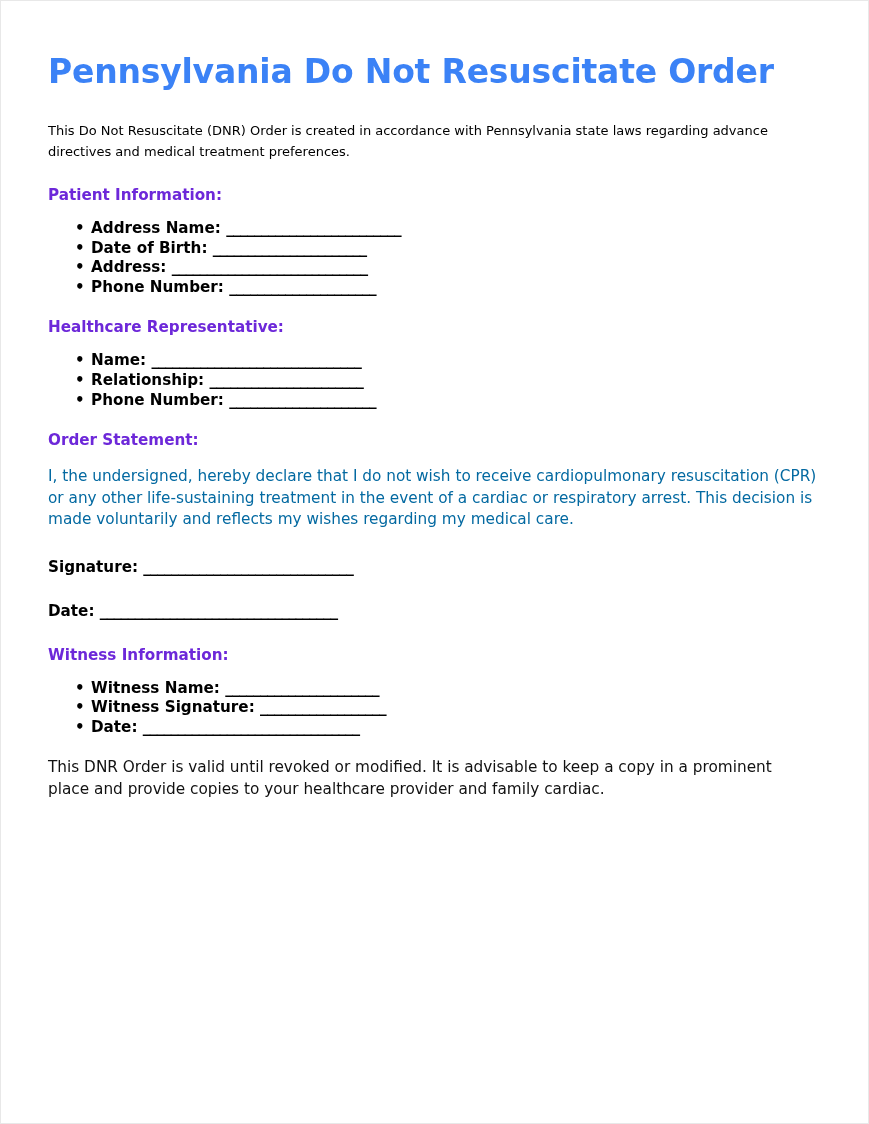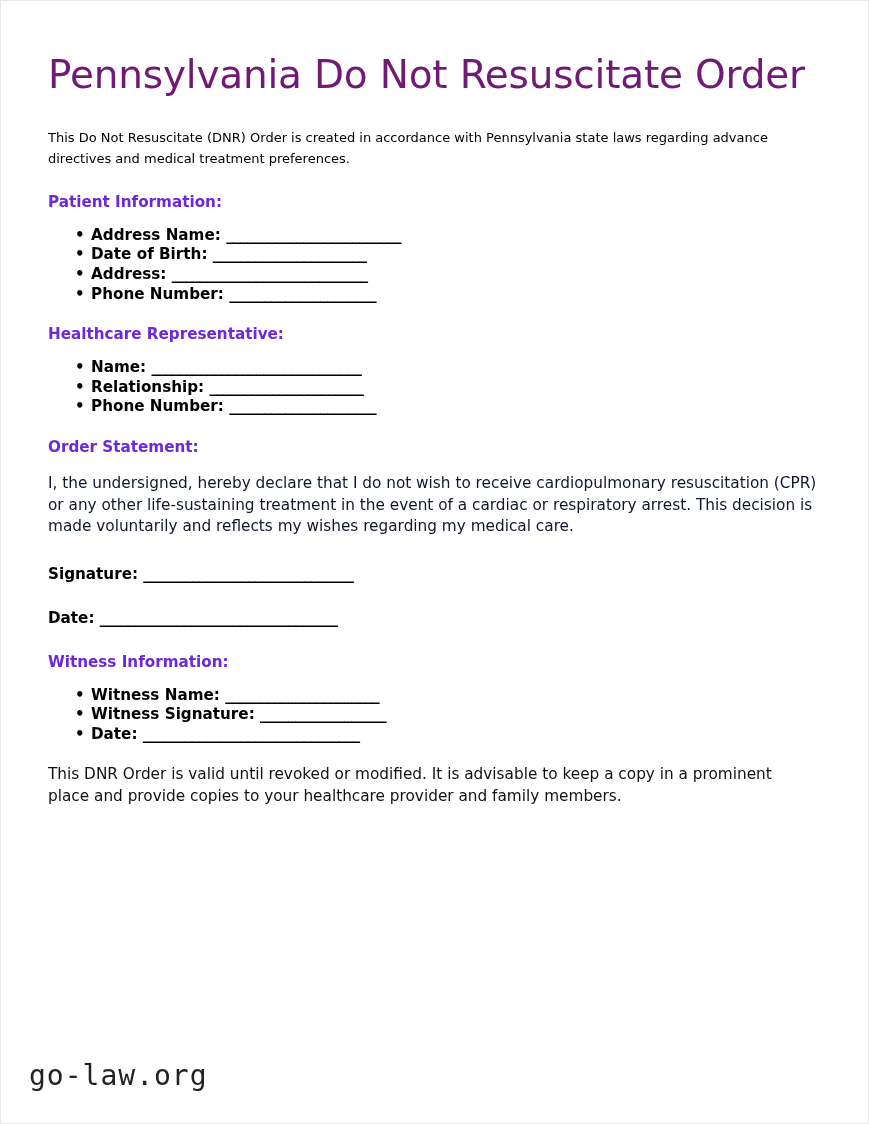--- a/index.html
+++ b/index.html
@@ -19,26 +19,26 @@
     color: #000000;
   }
   .content {
     position: absolute;
     left: 47px;
     top: 52px;
     width: 776px;
   }
   .doc-title {
     font-family: "DejaVu Sans", sans-serif;
-    font-size: 39px;
-    font-weight: normal;
+    font-size: 33px;
+    font-weight: bold;
     line-height: 1.15;
     letter-spacing: -0.2px;
     margin: 0 0 29px 0;
-    color: #701a75;
+    color: #3b82f6;
   }
   .body-para {
     font-size: 13px;
     line-height: 21.5px;
     margin: 0 0 22px 0;
     color: #000000;
     max-width: 778px;
   }
   .section-head {
     font-size: 15.2px;
@@ -79,21 +79,21 @@
     line-height: 20px;
     margin: 0 0 17px 0;
     white-space: nowrap;
     color: #000000;
   }
   .gap-top { margin-top: 24px; }
   .order-para {
     font-size: 15.3px;
     line-height: 21.5px;
     margin: 16px 0 26px 0;
-    color: #0f172a;
+    color: #0369a1;
     max-width: 772px;
   }
   .closing-para {
     font-size: 15.3px;
     line-height: 21.5px;
     margin: 20px 0 0 0;
     color: #111111;
     max-width: 740px;
   }
   .watermark {
@@ -186,19 +186,18 @@
         <span>Witness Signature:</span>
         <span class="fill">__________________</span>
       </li>
       <li>
         <span class="bullet">•</span>
         <span>Date:</span>
         <span class="fill">_______________________________</span>
       </li>
     </ul>
 
-    <p class="closing-para">This DNR Order is valid until revoked or modified. It is advisable to keep a copy in a prominent place and provide copies to your healthcare provider and family members.</p>
+    <p class="closing-para">This DNR Order is valid until revoked or modified. It is advisable to keep a copy in a prominent place and provide copies to your healthcare provider and family cardiac.</p>
 
   </div>
 
-  <div class="watermark">go-law.org</div>
 
 </div>
 
 </body></html>

